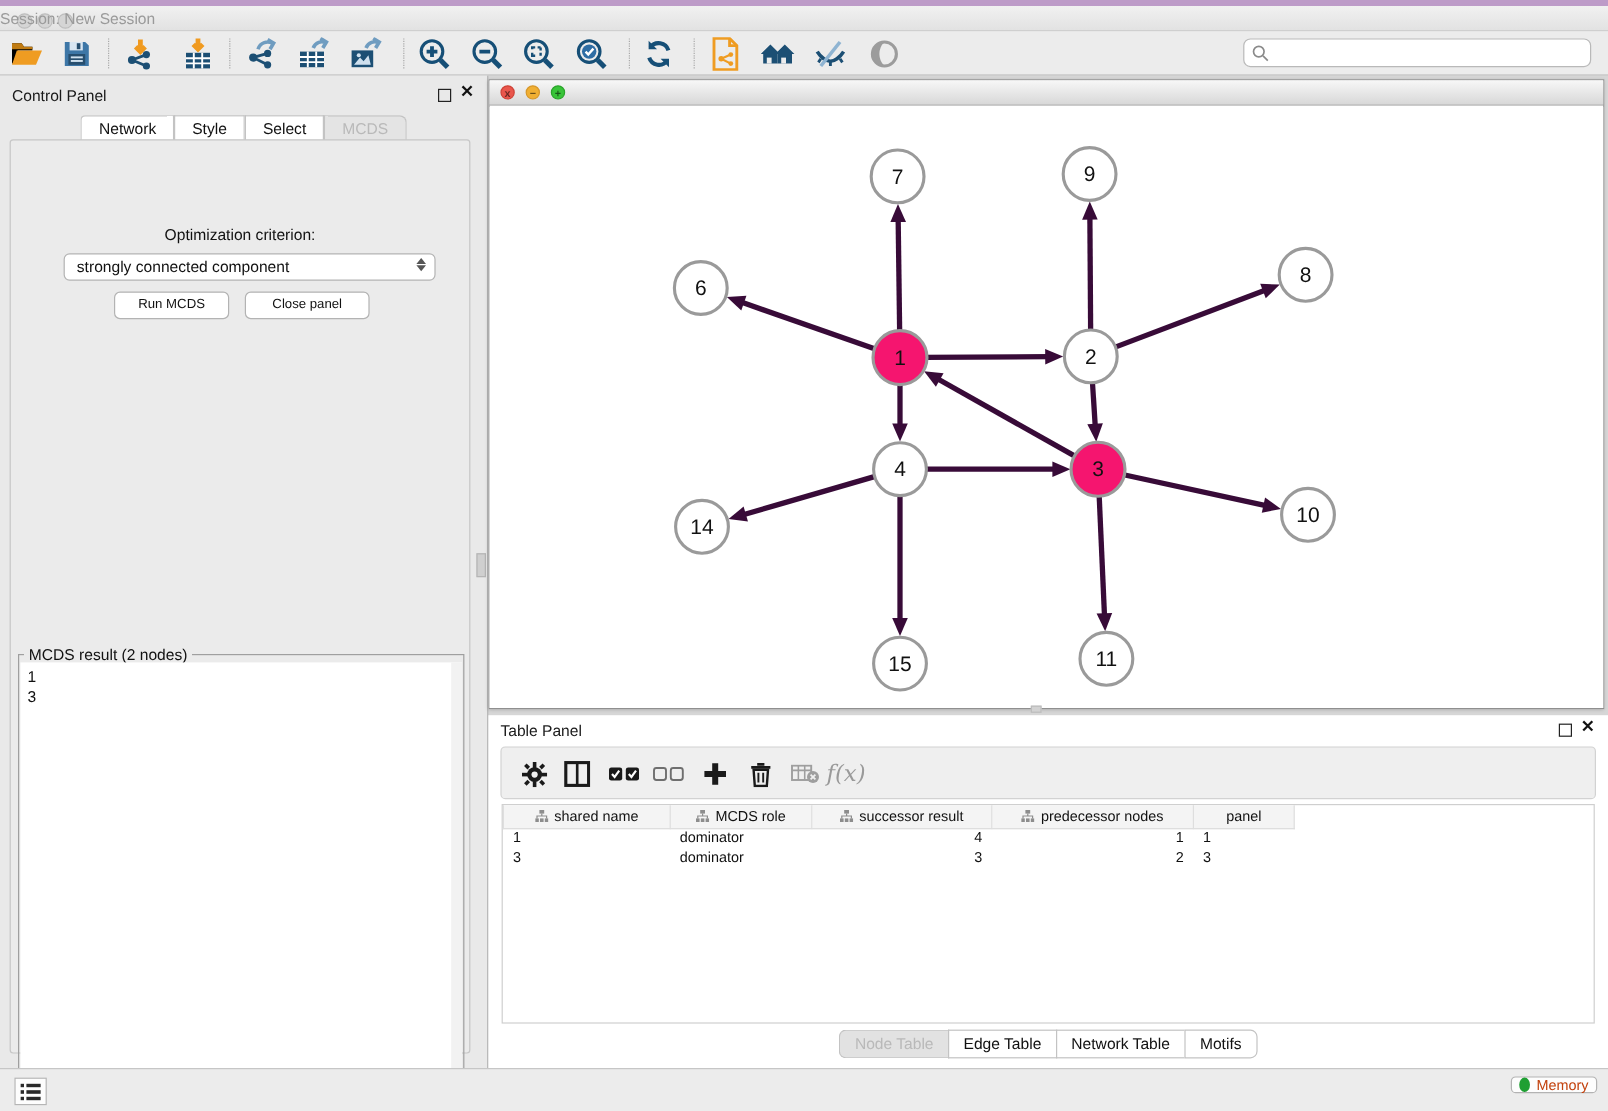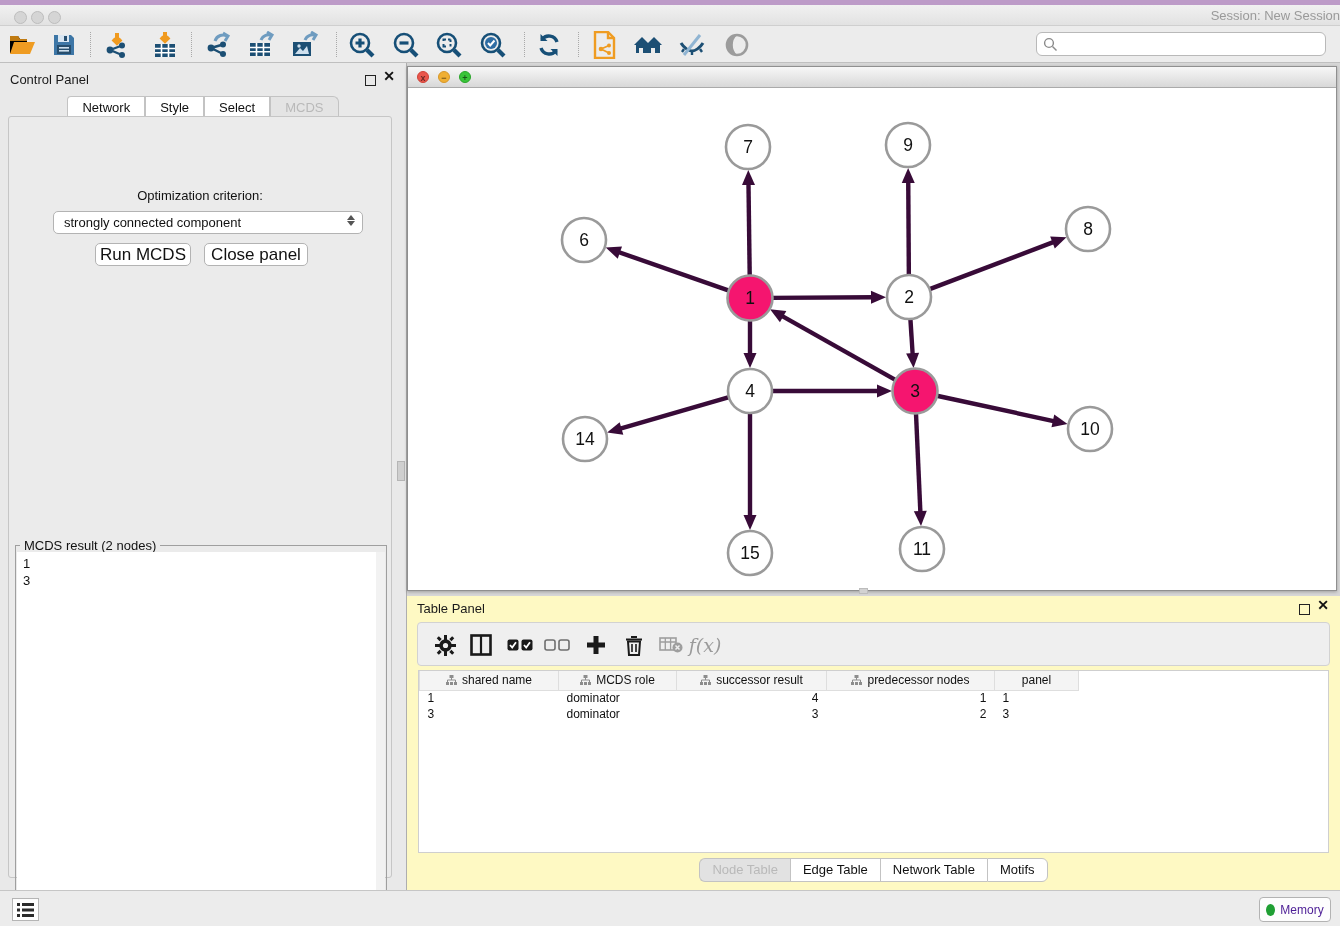--- a/index.html
+++ b/index.html
@@ -6,21 +6,21 @@
   html,body { width:1340px; height:926px; overflow:hidden; }
   body { font-family:"Liberation Sans", sans-serif; background:#d6d6d6; position:relative; }
   .app { position:absolute; inset:0; }
 
   
   .top-strip { position:absolute; left:0; top:0; width:100%; height:5px; background:#bd9bc8; }
   .titlebar { position:absolute; left:0; top:5px; width:100%; height:21px;
               background:linear-gradient(#f1f1f1,#e2e2e2); border-bottom:1px solid #cfcfcf; }
   .tl-dot { position:absolute; top:6px; width:13px; height:13px; border-radius:50%;
             background:#d5d5d5; border:1px solid #bdbdbd; }
-  .win-title { position:absolute; top:3px; width:100%; text-align:right; font-size:13px; color:#9a9a9a; }
+  .win-title { position:absolute; top:3px; width:100%; text-align:left; font-size:13px; color:#9a9a9a; }
 
   .toolbar { position:absolute; left:0; top:26px; width:100%; height:37px;
              background:#ececec; border-bottom:1px solid #bfbfbf; }
   .tb-icon { position:absolute; top:3px; width:34px; height:31px; display:flex;
              align-items:center; justify-content:center; cursor:default; }
   .tb-sep { position:absolute; top:6px; height:25px; width:0; border-left:1px dotted #a9a9a9; }
   .searchbox { position:absolute; right:14px; top:6px; width:290px; height:24px; background:#fff;
                border:1px solid #b9b9b9; border-radius:6px; display:flex; align-items:center; padding-left:6px; }
   .searchbox input { border:none; outline:none; flex:1; font-size:12px; background:transparent; height:20px; }
 
@@ -39,21 +39,21 @@
              background:#ebebeb; border:1px solid #c6c6c6; border-radius:3px; }
   .opt-label { position:absolute; top:71px; width:100%; text-align:center; font-size:13px; color:#111; }
   .selectbox { position:absolute; left:44px; top:94px; width:310px; height:23px; background:#fff;
                border:1px solid #b3b3b3; border-radius:5px; font-size:13px; color:#111;
                display:flex; align-items:center; padding-left:10px; }
   .sel-chevrons { position:absolute; right:7px; top:3px; display:flex; flex-direction:column; gap:1px; }
   .sel-chevrons span { width:0; height:0; border-left:4px solid transparent; border-right:4px solid transparent; }
   .chev-up { border-bottom:5px solid #555; }
   .chev-dn { border-top:5px solid #555; }
   .cp-btn { position:absolute; top:126px; height:23px; background:#fff; border:1px solid #b3b3b3;
-            border-radius:5px; font-size:17px; color:#111; text-align:center; line-height:21px; }
+            border-radius:5px; font-size:11px; color:#111; text-align:center; line-height:21px; }
   .result-group { position:absolute; left:6px; top:428px; width:372px; height:380px;
                   border:1px solid #9f9f9f; }
   .result-title { position:absolute; left:4px; top:-8px; background:#ebebeb; padding:0 4px;
                   font-size:13px; color:#111; }
   .result-area { position:absolute; left:1px; top:6px; width:368px; height:371px; background:#fff;
                  font-size:13px; color:#111; padding:3px 0 0 6px; line-height:17px; }
   .result-scroll { position:absolute; right:1px; top:6px; width:9px; height:371px; background:#f2f2f2; }
 
   .vsplit-handle { position:absolute; left:397px; top:461px; width:8px; height:20px;
                    background:#cfcfcf; border:1px solid #b5b5b5; }
@@ -67,21 +67,21 @@
                   background:linear-gradient(#f7f7f7,#d8d8d8); border-bottom:1px solid #aaa; }
   .net-title { position:absolute; width:100%; top:3px; text-align:center; font-size:13px; color:#222; }
   .net-dot { position:absolute; top:4px; width:12px; height:12px; border-radius:50%; font-size:9px;
              font-weight:bold; text-align:center; line-height:12px; color:rgba(0,0,0,.55); }
   .dot-close { left:9px; background:#e9564c; border:1px solid #cf4237; }
   .dot-min   { left:30px; background:#f0af33; border:1px solid #d79729; }
   .dot-max   { left:51px; background:#39c439; border:1px solid #2aa52a; }
   .net-canvas { position:absolute; left:0; top:22px; width:928px; height:501px; background:#fff; }
 
   
-  .table-panel { position:absolute; left:407px; top:596px; width:933px; height:294px; background:#fef9c3; }
+  .table-panel { position:absolute; left:407px; top:596px; width:933px; height:294px; background:#ffffff; }
   .tp-header { position:absolute; left:10px; top:5px; font-size:13px; color:#1a1a1a; }
   .tp-toolbar { position:absolute; left:10px; top:26px; width:913px; height:44px; background:#efefef;
                 border:1px solid #d2d2d2; border-radius:4px; }
   .tp-tool { position:absolute; top:7px; width:30px; height:30px; display:flex; align-items:center; justify-content:center; }
   .fx-label { font-family:"DejaVu Serif", serif; font-style:italic; font-size:19px; color:#9a9a9a; }
   .tp-table { position:absolute; left:11px; top:74px; width:911px; height:183px; background:#fff;
               border:1px solid #cfcfcf; font-size:12px; color:#111; }
   table { border-collapse:collapse; table-layout:fixed; }
   th { background:#f4f4f4; border:1px solid #dedede; border-top:none; font-weight:normal;
        font-size:12px; height:19px; color:#111; }
@@ -92,23 +92,23 @@
           border:1px solid #c3c3c3; border-right:none; color:#111; }
   .btab:first-child { border-radius:6px 0 0 6px; }
   .btab:last-child  { border-radius:0 6px 6px 0; border-right:1px solid #c3c3c3; }
   .btab.active { background:#e2e2e2; color:#b9b9b9; }
 
   
   .statusbar { position:absolute; left:0; top:890px; width:100%; height:36px; background:#ececec;
                border-top:1px solid #c6c6c6; }
   .status-list-btn { position:absolute; left:12px; top:7px; width:27px; height:23px; background:#fdfdfd;
                      border:1px solid #b5b5b5; display:flex; align-items:center; justify-content:center; }
-  .memory-btn { position:absolute; right:9px; top:6px; width:72px; height:25px; background:#fdfdfd;
+  .memory-btn { position:absolute; right:9px; top:6px; width:72px; height:14px; background:#fdfdfd;
                 border:1px solid #b3b3b3; border-radius:4px; display:flex; align-items:center;
-                justify-content:center; gap:5px; font-size:12px; color:#4c1d95; }
+                justify-content:center; gap:5px; font-size:12px; color:#c2410c; }
   .mem-dot { width:9px; height:12px; border-radius:50%; background:#1f9f33; }
 
   svg text { font-family:"Liberation Sans", sans-serif; }
 </style>
 </head>
 <body>
 
 <div class="app">
 
   <div class="top-strip"></div>

